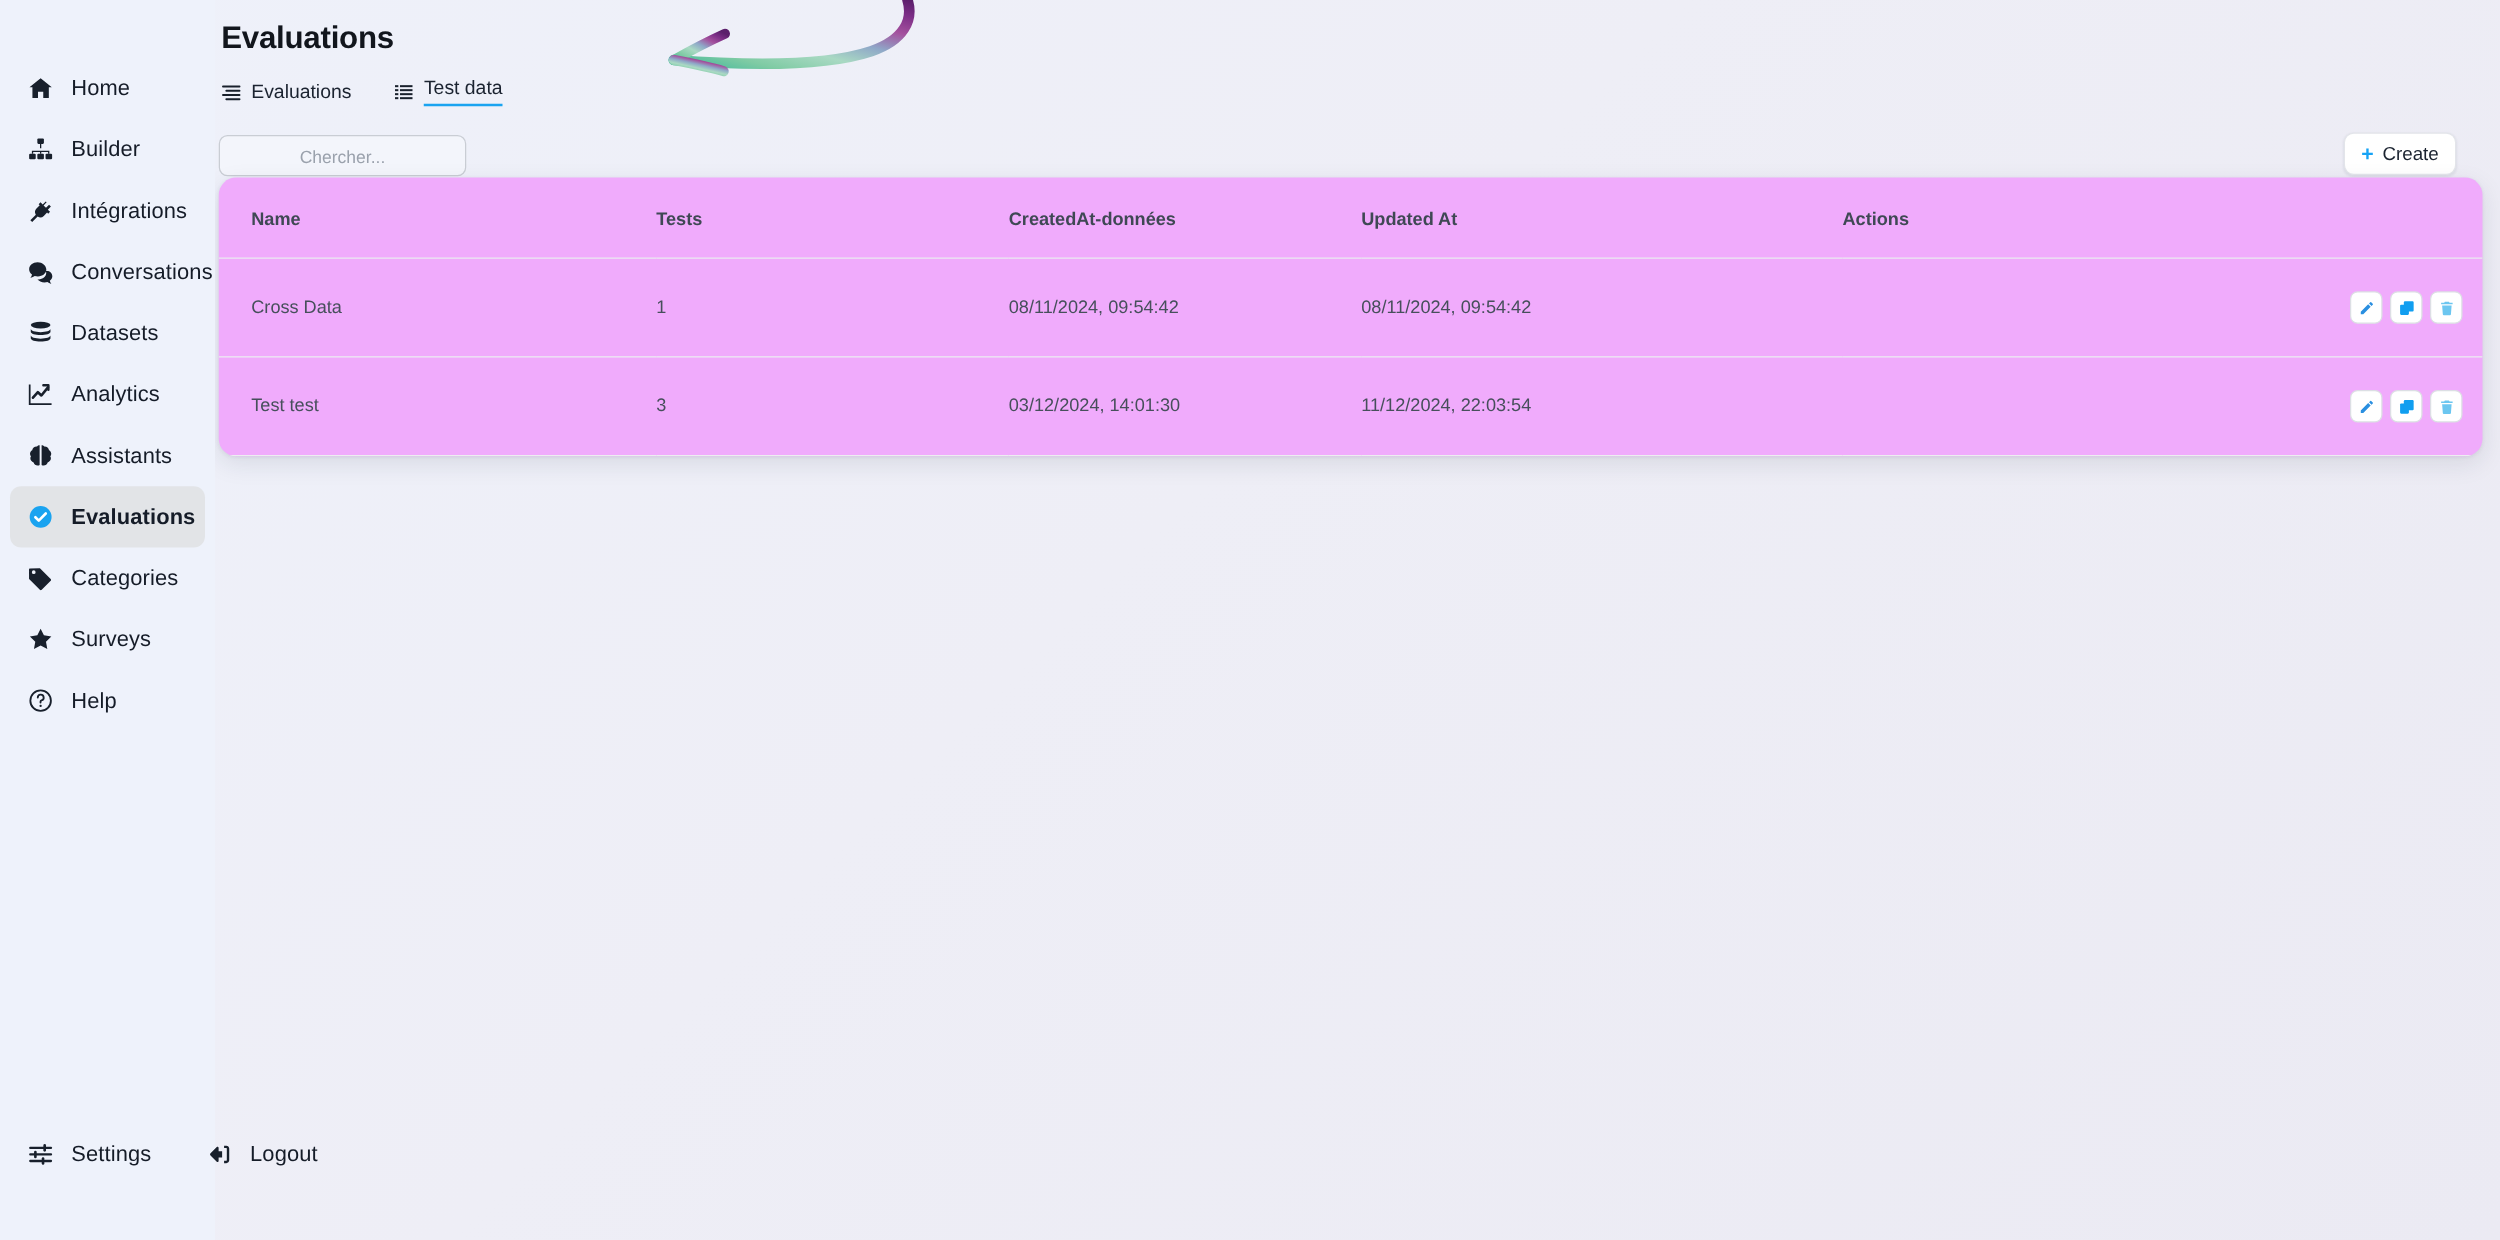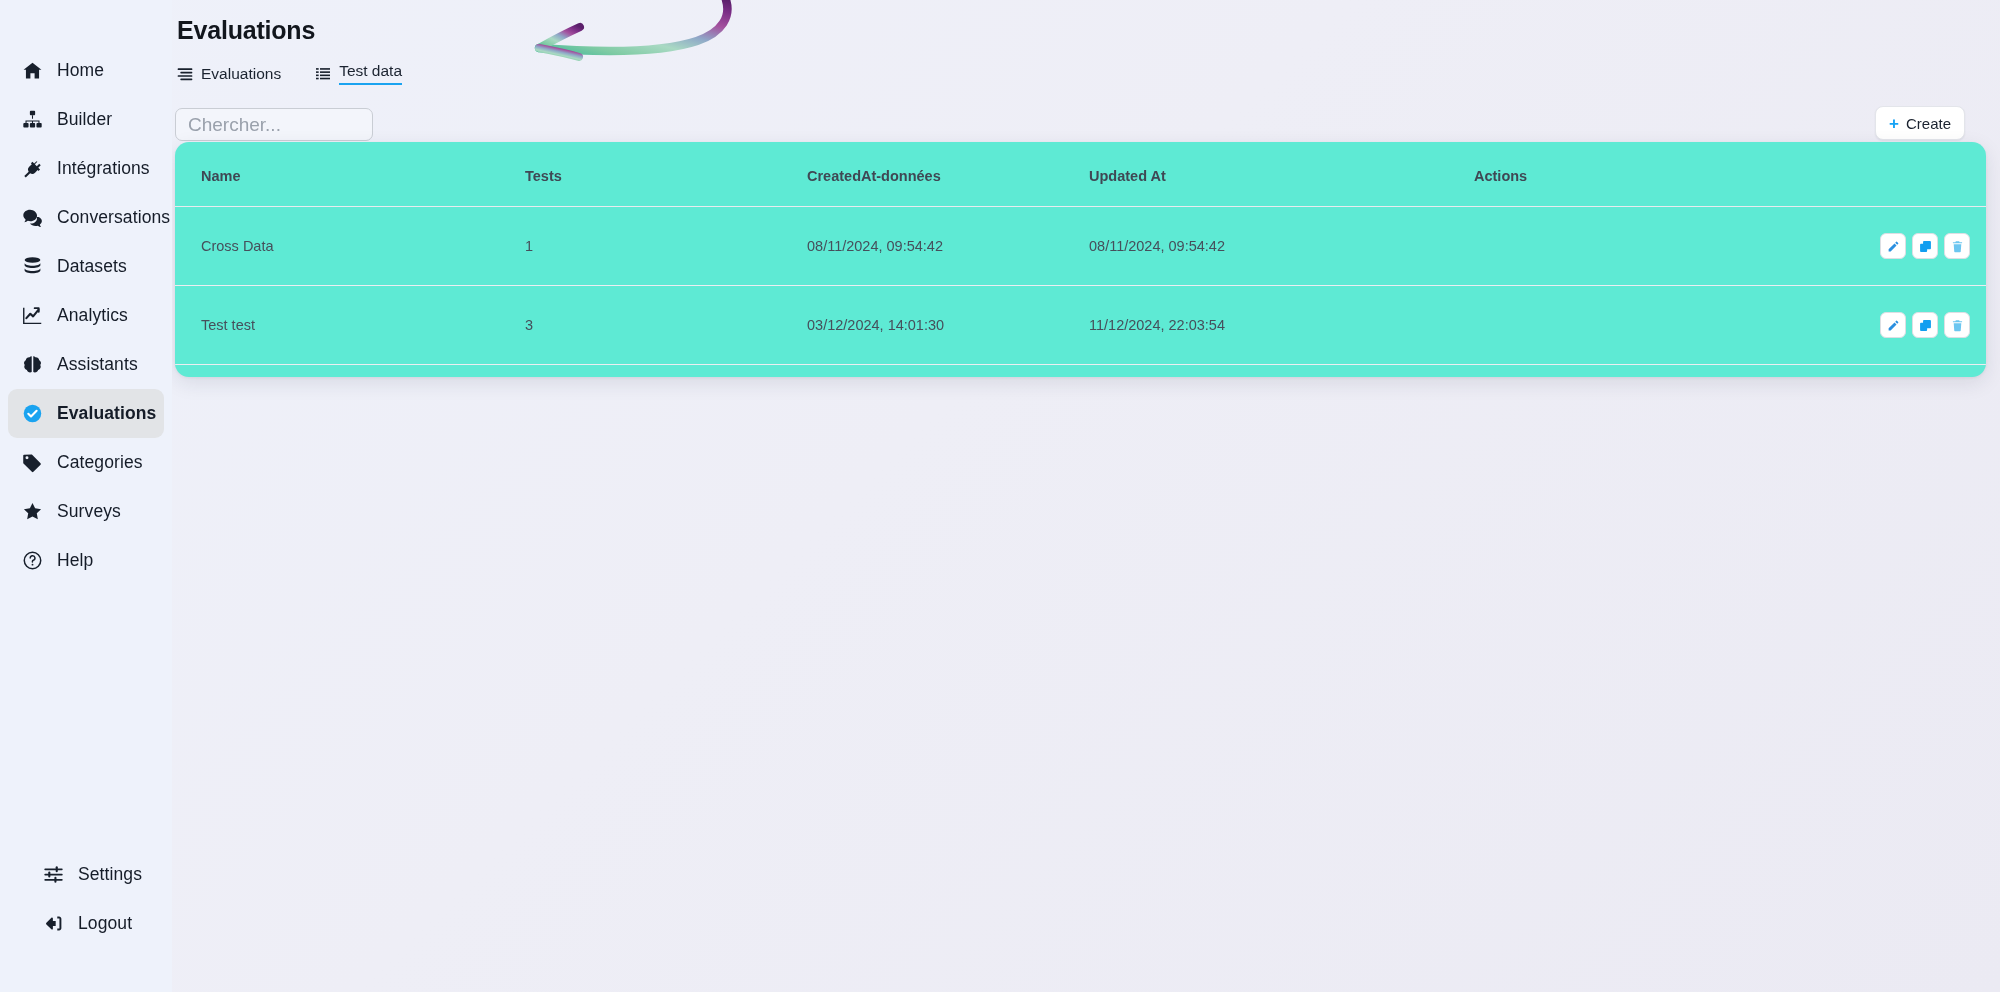--- a/index.html
+++ b/index.html
@@ -59,22 +59,21 @@
   .nav-item.active {
     background: #e2e4e7;
     font-weight: 700;
   }
   .nav-item.active .ico { color: #1aa3f0; }
 
   .sidebar-bottom {
     margin-top: auto;
     padding-bottom: 44px;
     display: flex;
-    flex-direction: column;
-    padding-left: 21px;
+    flex-direction: row;
   }
 
   
   .main {
     flex: 1 1 auto;
     position: relative;
     height: 992px;
     padding: 0;
   }
 
@@ -126,23 +125,24 @@
     position: absolute;
     left: 3px;
     top: 108px;
     width: 198px;
     height: 33px;
     border: 1px solid #c9cdd4;
     border-radius: 7px;
     background: #f3f5fb;
     padding: 0 12px;
     font-family: "Liberation Sans", sans-serif;
-    font-size: 19px;
+    font-size: 14px;
     color: #2b3340;
     outline: none;
+    text-align: center;
   }
   .search-box::placeholder { color: #9aa1ac; }
 
   .create-btn {
     position: absolute;
     right: 35px;
     top: 106px;
     height: 34px;
     display: flex;
     align-items: center;
@@ -158,25 +158,25 @@
     font-family: "Liberation Sans", sans-serif;
   }
   .create-btn .plus { color: #17a3f5; font-size: 17px; font-weight: 700; line-height: 1; }
 
   
   .card {
     position: absolute;
     left: 3px;
     top: 142px;
     right: 14px;
-    background: #5eead4;
+    background: #f0abfc;
     border-radius: 14px;
     box-shadow: 0 6px 20px rgba(26,35,60,.10), 0 1px 3px rgba(26,35,60,.06);
     overflow: hidden;
-    padding-bottom: 12px;
+    padding-bottom: 0;
   }
 
   table.eval-table { width: 100%; border-collapse: collapse; table-layout: fixed; }
 
   table.eval-table th {
     text-align: left;
     font-size: 14.5px;
     font-weight: 700;
     color: #3f4854;
     padding: 26px 0 22px 0;

